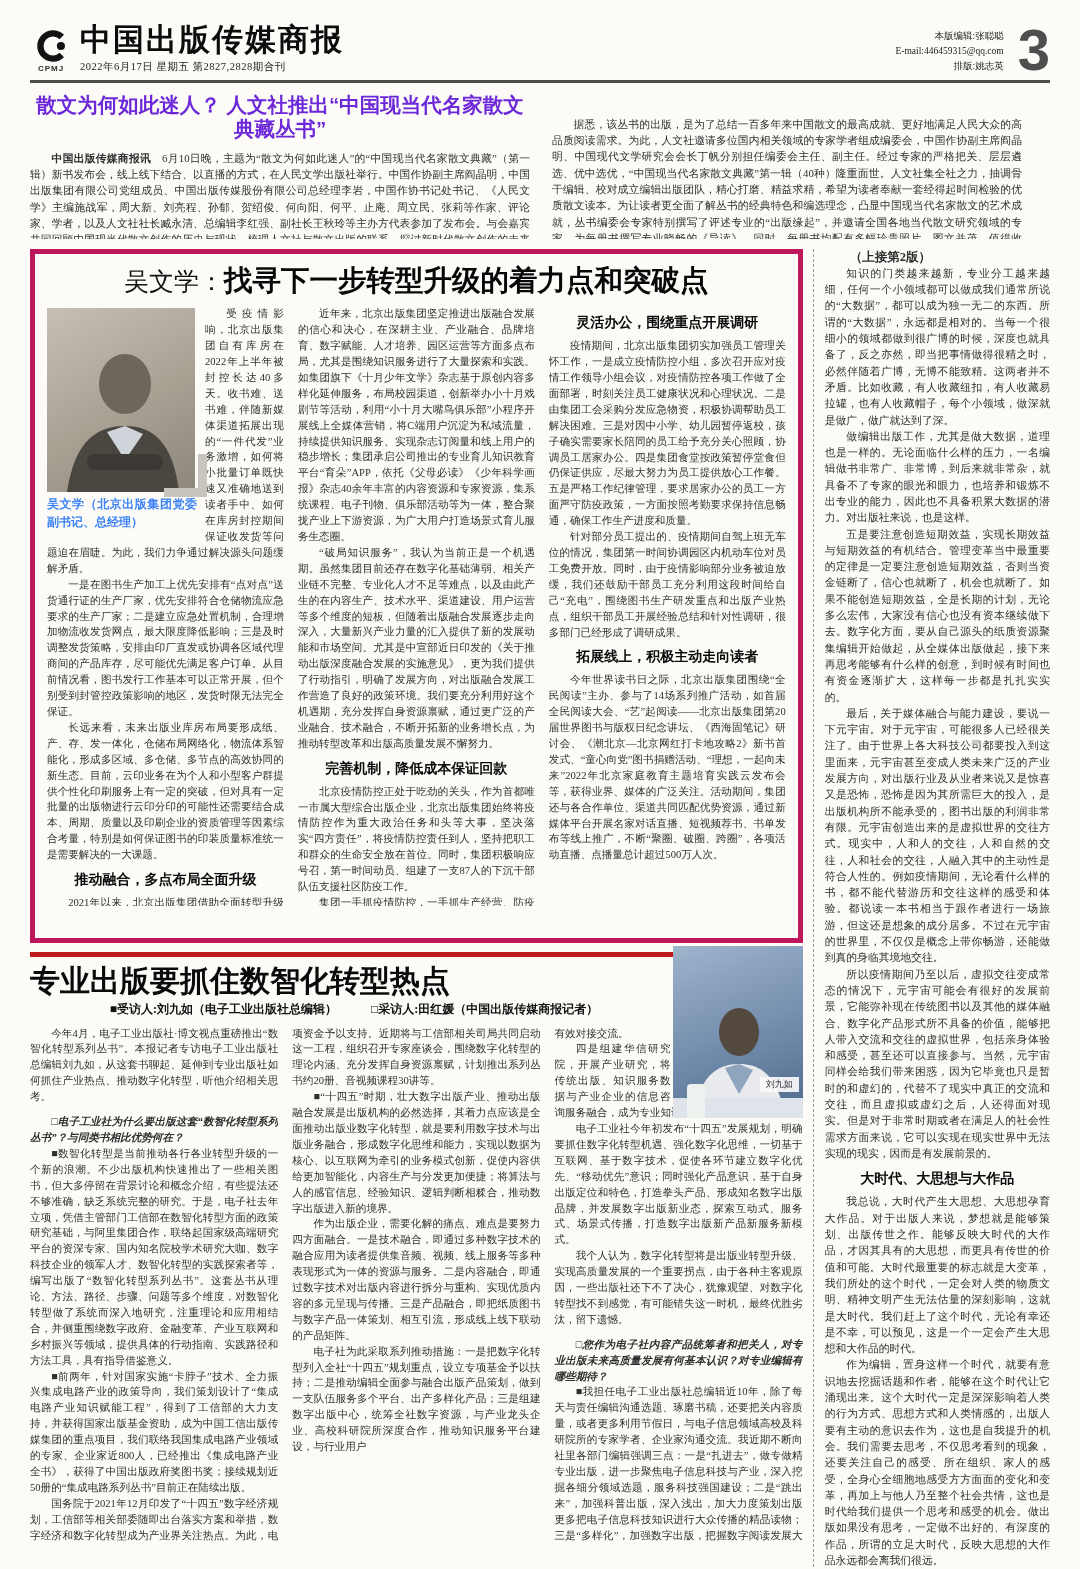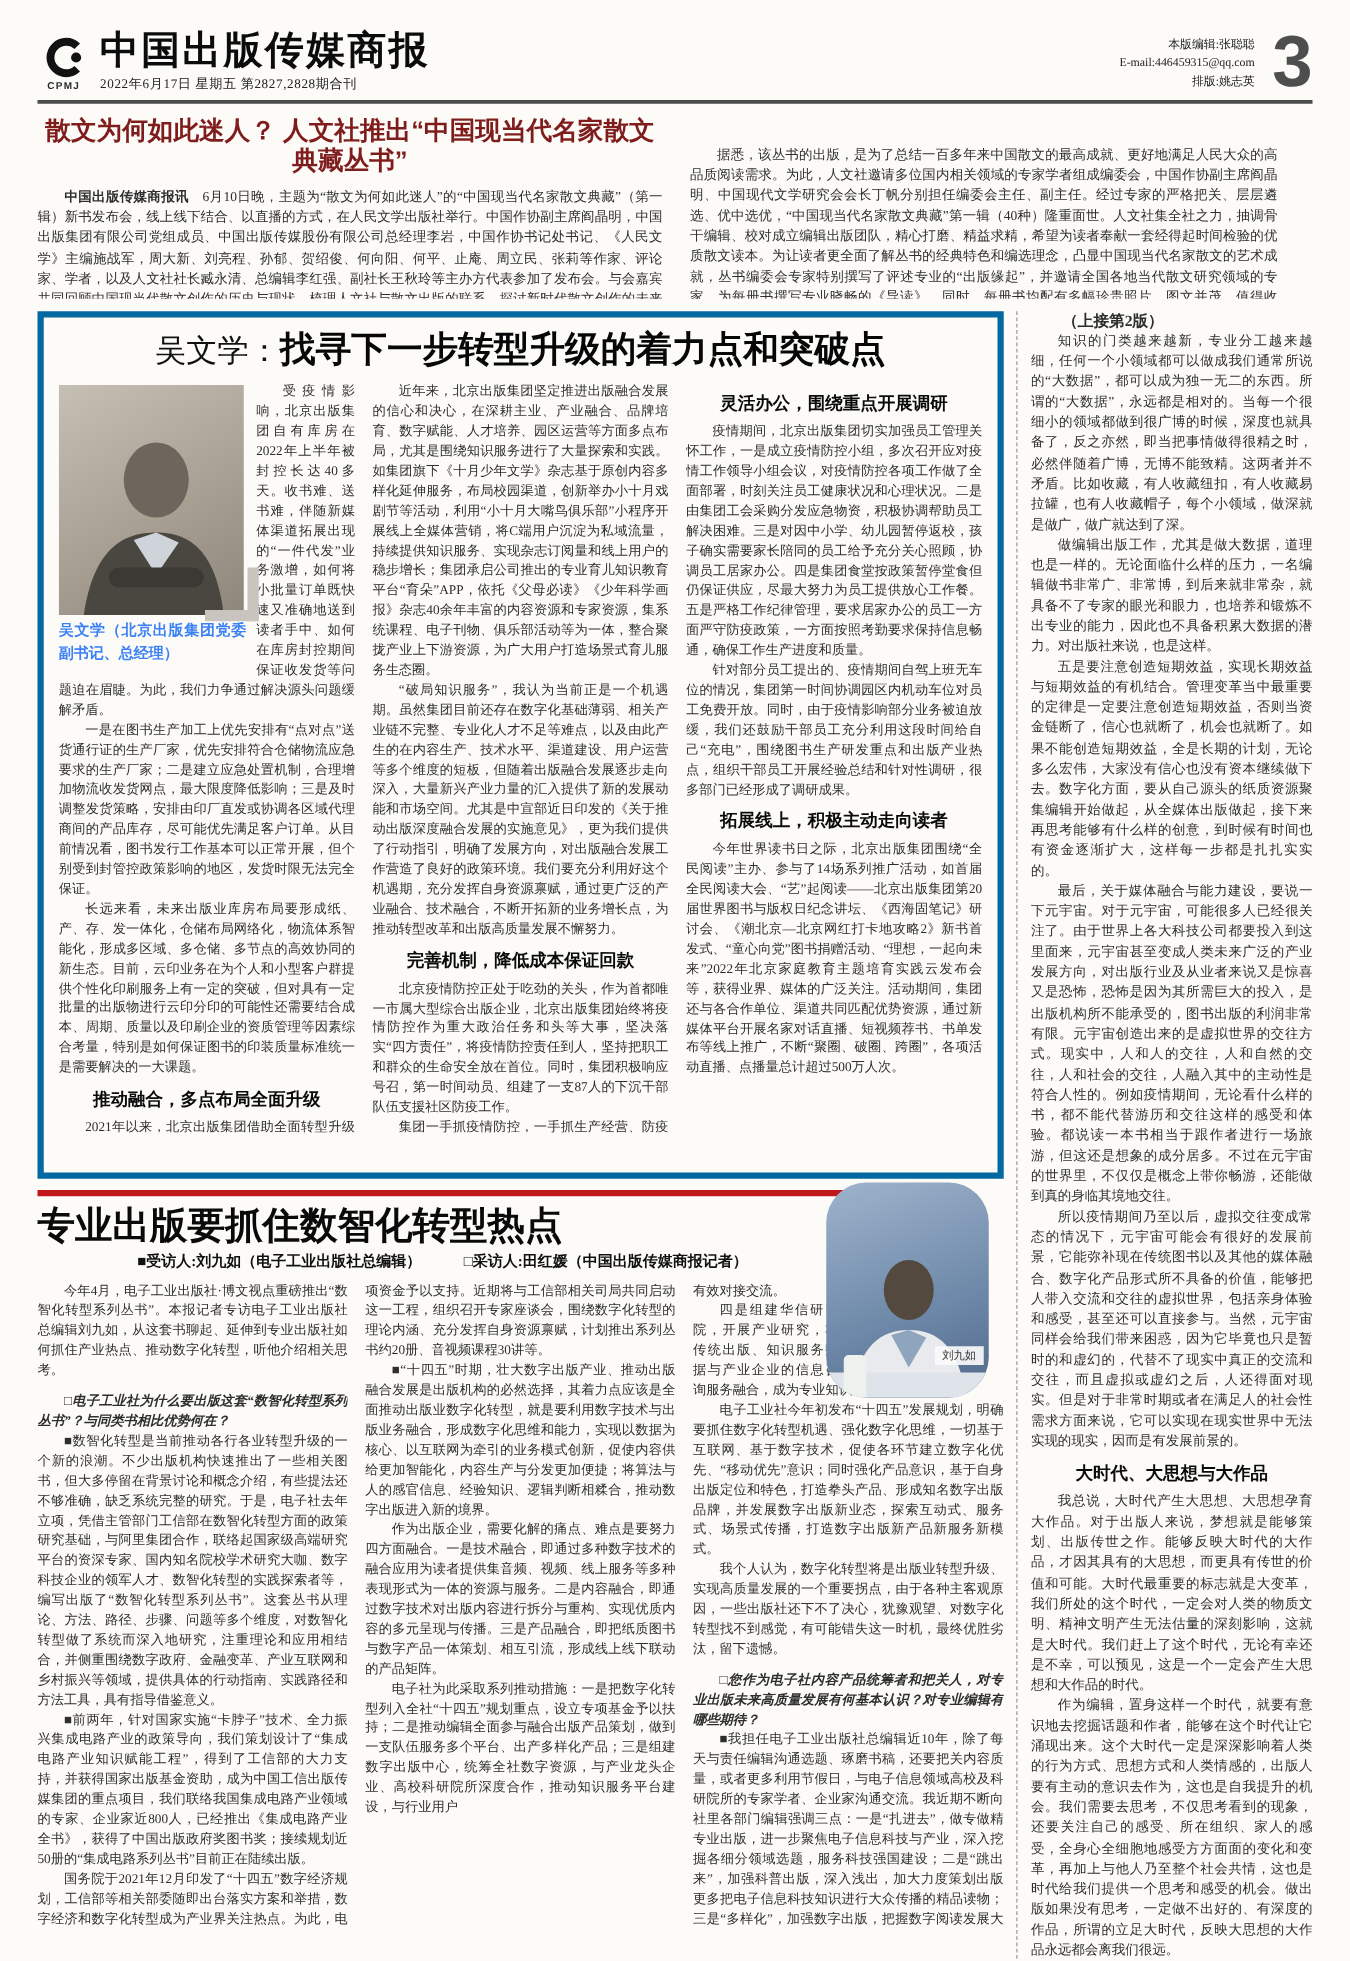--- a/index.html
+++ b/index.html
@@ -18,36 +18,36 @@
             letter-spacing:2px;line-height:1.05;color:#0c0c0c;}
   .dateline{font-size:10.5px;color:#222;margin-top:3px;letter-spacing:.5px;}
   .hdr-right{display:flex;align-items:flex-end;gap:14px;}
   .hdr-info{text-align:right;font-size:9.5px;line-height:1.55;color:#222;}
   .pageno{font-family:"Liberation Sans",sans-serif;font-size:58px;font-weight:700;
           color:#4e4e4e;line-height:.82;}
 
   
   .top-art{margin-top:10px;height:146px;overflow:hidden;}
   .top-head{width:500px;text-align:center;font-family:"Liberation Sans",sans-serif;
-            font-weight:900;font-size:20.5px;color:#7f1d1d;margin:0 0 8px 0;line-height:1.2;}
+            font-weight:900;font-size:20.5px;color:#6d28d9;margin:0 0 8px 0;line-height:1.2;}
   .top-cols{display:flex;gap:22px;}
   .top-cols .tc1{width:500px;}
   .top-cols .tc2{width:470px;margin-top:-34px;}
   .bodytxt{font-size:10.8px;line-height:16.3px;text-align:justify;color:#2e2e2e;}
   .bodytxt p{margin:0;text-indent:2em;}
   .lead{font-weight:700;}
 
   
   .main-row{display:flex;margin-top:10px;gap:10px;}
   .left-region{width:782px;}
   .sidebar{width:228px;border-left:1px dashed #9a9a9a;padding-left:11px;
            height:1328px;overflow:hidden;}
 
   
-  .red-box{box-sizing:border-box;border:5px solid #0369a1;height:694px;
+  .red-box{box-sizing:border-box;border:5px solid #be185d;height:694px;
            padding:8px 12px 6px 12px;background:#fcfbf8;}
   .main-head{text-align:center;margin:2px 0 10px 0;line-height:1.15;}
   .main-head .kicker{font-family:"Liberation Sans",sans-serif;font-weight:400;font-size:25px;color:#111;}
   .main-head .big{font-family:"Liberation Sans",sans-serif;font-weight:900;font-size:28.5px;color:#070707;}
   .art-cols{display:flex;gap:14px;height:600px;}
   .art-col{flex:1;overflow:hidden;font-size:10.6px;line-height:15.9px;text-align:justify;color:#2e2e2e;}
   .art-col p{margin:0;text-indent:2em;}
   .art-col p.cont{text-indent:0;}
   .subhead{font-family:"Liberation Sans",sans-serif;font-weight:900;font-size:14px;
            text-align:center;margin:9px 0 7px 0;text-indent:0 !important;color:#0b0b0b;}
@@ -61,22 +61,22 @@
   .corner{position:absolute;right:-10px;bottom:34px;width:34px;height:34px;
           border-right:9px solid #c9c5be;border-bottom:9px solid #c9c5be;}
 
   
   .bottom-art{position:relative;margin-top:9px;}
   .red-bar{height:5px;background:#c0191c;width:648px;}
   .bot-headwrap{width:648px;text-align:left;}
   .bot-head{font-family:"Liberation Sans",sans-serif;font-weight:900;font-size:30px;
             color:#0a0a0a;margin:7px 0 4px 0;line-height:1.1;}
   .bylines{display:flex;justify-content:center;gap:34px;font-weight:700;font-size:12px;color:#111;}
-  .liu-photo{position:absolute;top:-6px;right:12px;width:130px;height:172px;
-             background:linear-gradient(160deg,#9fb4cd 0%,#6d88a8 60%,#51688a 100%);overflow:hidden;border-radius:32px;}
+  .liu-photo{position:absolute;top:-6px;right:0;width:130px;height:172px;
+             background:linear-gradient(160deg,#9fb4cd 0%,#6d88a8 60%,#51688a 100%);overflow:hidden;}
   .liu-photo svg{position:absolute;bottom:0;left:0;}
   .liu-cap{position:absolute;right:4px;bottom:26px;background:rgba(250,250,250,.92);
            font-size:9px;padding:1px 6px;color:#333;font-family:"Liberation Sans",sans-serif;}
   .liu-bottle{position:absolute;left:14px;bottom:0;width:18px;height:34px;background:#eef2ee;
               border-radius:4px 4px 0 0;}
   .bot-cols{display:flex;gap:14px;margin-top:8px;height:516px;}
   .bot-col{flex:1;overflow:hidden;font-size:10.6px;line-height:15.9px;text-align:justify;color:#2e2e2e;}
   .bot-col p{margin:0;text-indent:2em;}
   .bot-col p.cont{text-indent:0;}
   .q{font-weight:700;font-style:italic;margin-top:9px !important;}

